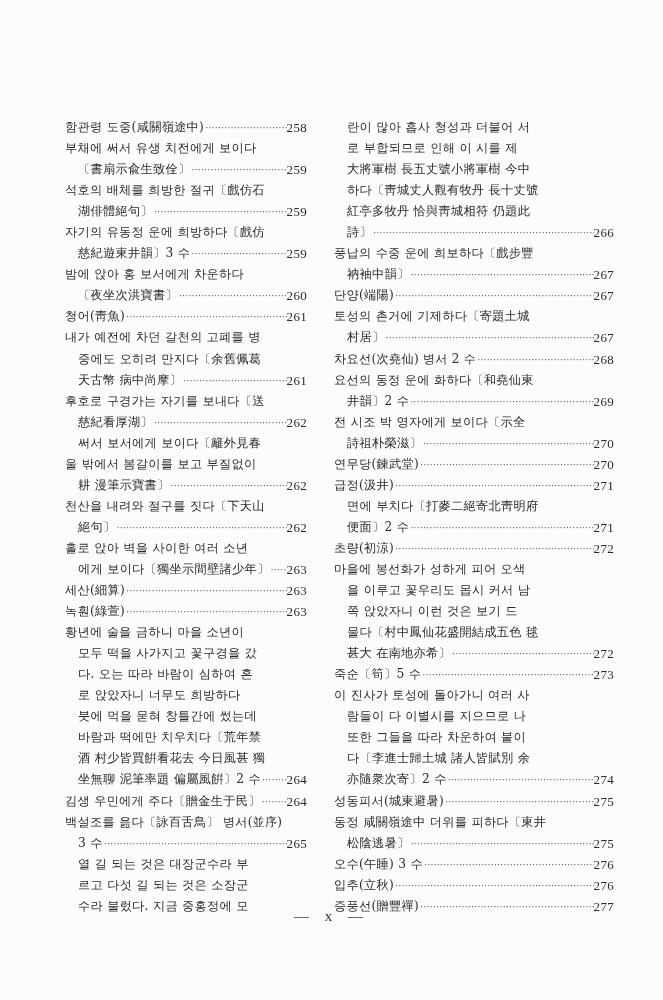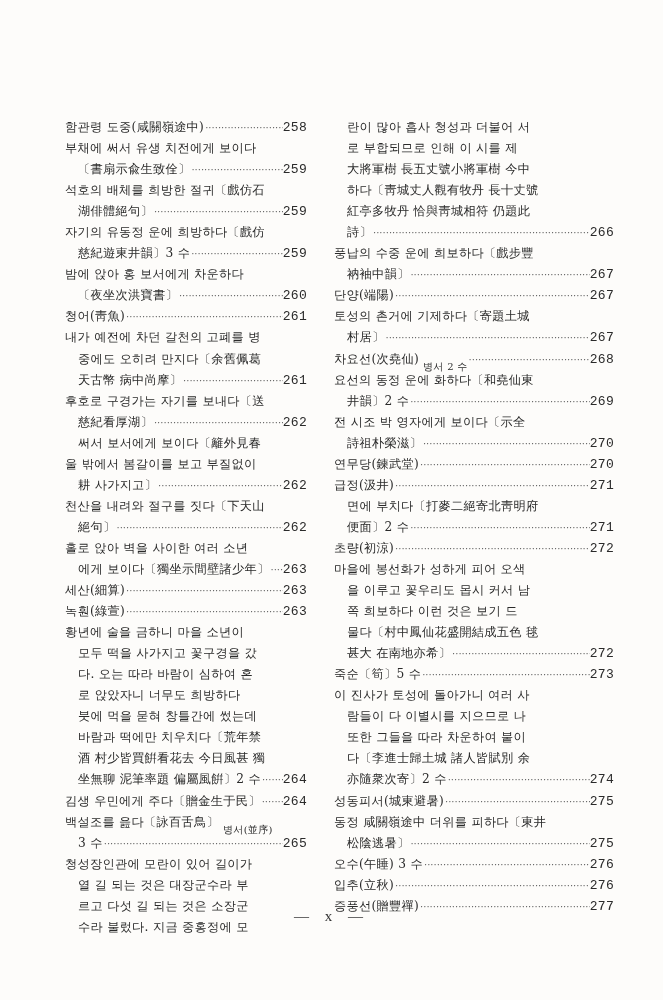--- a/index.html
+++ b/index.html
@@ -31,22 +31,22 @@
     flex: 1 1 auto;
     overflow: hidden;
     color: #555;
     letter-spacing: 0;
     font-size: 10px;
     padding: 0 1px;
   }
   .line .dots::before {
     content: "··························································································································";
   }
-  .line .pg { flex: 0 0 auto; font-family: Liberation Mono, monospace; font-size: 13px; }
-  .small { font-size: 10px; margin-top: 7px; }
+  .line .pg { flex: 0 0 auto; font-family: Liberation Serif, serif; font-size: 13px; }
+  .small { font-size: 12px; }
   .footer {
     position: absolute;
     top: 908px; left: 0; width: 663px;
     text-align: center;
     font-family: "Liberation Serif", serif;
     font-size: 15px;
     letter-spacing: 6px;
     color: #333;
   }
 </style>
@@ -115,21 +115,21 @@
       <span class="dots"></span>
       <span class="pg">262</span>
     </div>
     <div class="line indent">
       <span class="txt">써서 보서에게 보이다〔籬外見春</span>
     </div>
     <div class="line">
       <span class="txt">울 밖에서 봄갈이를 보고 부질없이</span>
     </div>
     <div class="line indent">
-      <span class="txt">耕 사가지고〕</span>
+      <span class="txt">耕 漫筆示寶書〕</span>
       <span class="dots"></span>
       <span class="pg">262</span>
     </div>
     <div class="line">
       <span class="txt">천산을 내려와 절구를 짓다〔下天山</span>
     </div>
     <div class="line indent">
       <span class="txt">絕句〕</span>
       <span class="dots"></span>
       <span class="pg">262</span>
@@ -185,23 +185,20 @@
     </div>
     <div class="line">
       <span class="txt">백설조를 읊다〔詠百舌鳥〕</span>
       <span class="txt small" style="padding-left: 4px;">병서(並序)</span>
     </div>
     <div class="line indent">
       <span class="txt">3 수</span>
       <span class="dots"></span>
       <span class="pg">265</span>
     </div>
-    <div class="line">
-      <span class="txt">청성장인관에 모란이 있어 길이가</span>
-    </div>
     <div class="line indent">
       <span class="txt">열 길 되는 것은 대장군수라 부</span>
     </div>
     <div class="line indent">
       <span class="txt">르고 다섯 길 되는 것은 소장군</span>
     </div>
     <div class="line indent">
       <span class="txt">수라 불렀다. 지금 중홍정에 모</span>
     </div>
   </div>
@@ -292,21 +289,21 @@
       <span class="dots"></span>
       <span class="pg">272</span>
     </div>
     <div class="line">
       <span class="txt">마을에 봉선화가 성하게 피어 오색</span>
     </div>
     <div class="line indent">
       <span class="txt">을 이루고 꽃우리도 몹시 커서 남</span>
     </div>
     <div class="line indent">
-      <span class="txt">쪽 희보하다 이런 것은 보기 드</span>
+      <span class="txt">쪽 앉았자니 이런 것은 보기 드</span>
     </div>
     <div class="line indent">
       <span class="txt">물다〔村中鳳仙花盛開結成五色 毬</span>
     </div>
     <div class="line indent">
       <span class="txt">甚大 在南地亦希〕</span>
       <span class="dots"></span>
       <span class="pg">272</span>
     </div>
     <div class="line">

